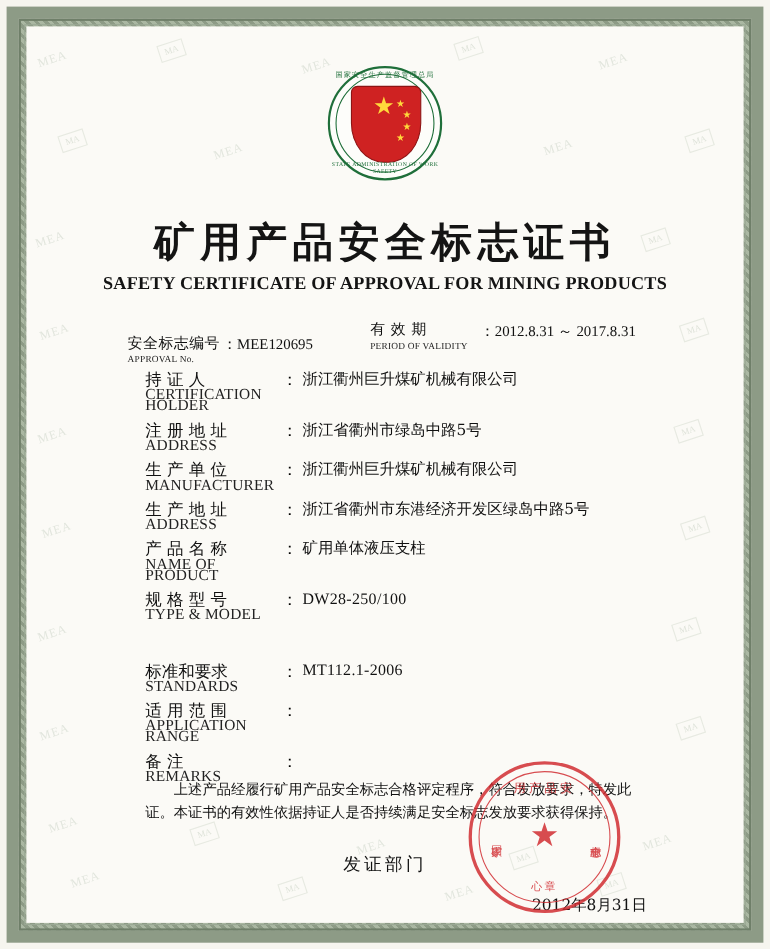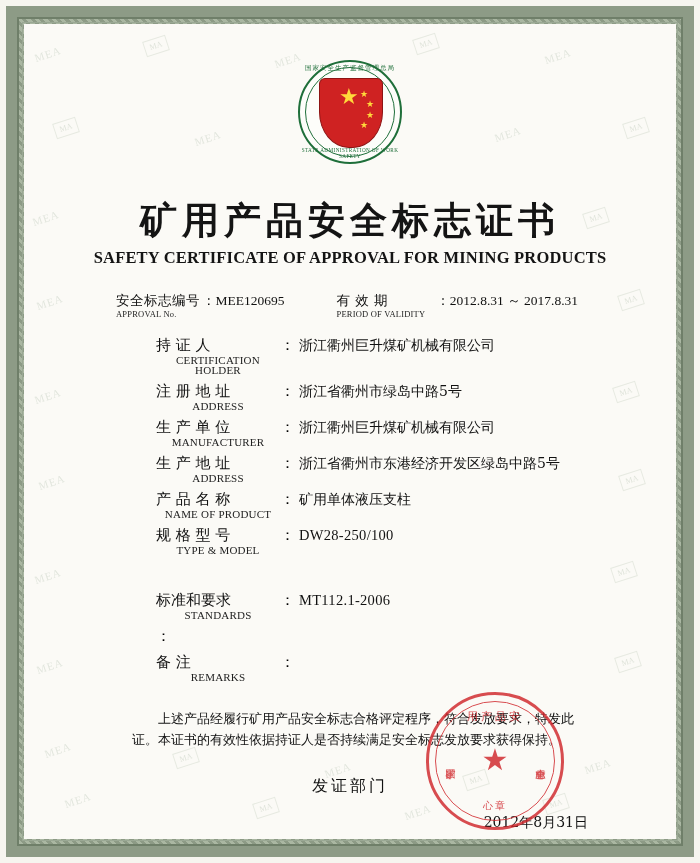--- a/index.html
+++ b/index.html
@@ -231,21 +231,20 @@
     font-family: "Liberation Serif", serif;
     font-size: 13.5px;
   }
 
   
   .fields {
     position: absolute;
     left: 108px;
     right: 48px;
     top: 312px;
-    margin-left: 24px;
   }
   .field-row {
     display: flex;
     align-items: flex-start;
     margin-bottom: 7px;
   }
   .field-label {
     width: 124px;
     flex: 0 0 124px;
   }
@@ -254,25 +253,24 @@
     justify-content: space-between;
     font-family: "DejaVu Serif", serif;
     font-size: 15px;
     line-height: 19px;
     color: #111;
   }
   .field-label .cn::after { content: ""; }
   .field-label .en {
     display: block;
     font-family: "Liberation Serif", serif;
-    font-size: 11px;
+    font-size: 14px;
     line-height: 10px;
     color: #222;
     letter-spacing: 0.2px;
-    text-align: center;
   }
   .field-colon {
     font-family: "DejaVu Serif", serif;
     font-size: 15px;
     line-height: 19px;
     padding: 0 2px 0 0;
   }
   .field-value {
     font-family: "DejaVu Serif", serif;
     font-size: 14px;
@@ -449,21 +447,21 @@
         <div class="star-sm" style="left:68px; top:51px;">★</div>
         <div class="star-sm" style="left:62px; top:61px;">★</div>
         <div class="arc-bottom">STATE ADMINISTRATION OF WORK SAFETY</div>
       </div>
     </div>
 
     <div class="title-cn">矿用产品安全标志证书</div>
     <div class="title-en">SAFETY CERTIFICATE OF APPROVAL FOR MINING PRODUCTS</div>
 
     <div class="hdr-row">
-      <div class="hdr-block" style="flex:0 0 auto;">
+      <div class="hdr-block" style="flex:0 0 auto;margin-top:12px;">
         <span class="lbl">
           <span class="cn">安全标志编号</span>
           <span class="en">APPROVAL No.</span>
         </span>
         <span class="val val-num" style="margin-left:2px;">：MEE120695</span>
       </div>
       <div class="hdr-block" style="margin-left:52px;">
         <span class="lbl">
           <span class="cn">有 效 期</span>
           <span class="en">PERIOD OF VALIDITY</span>
@@ -533,20 +531,24 @@
         <div class="field-row">
           <div class="field-label">
             <span class="cn">标准和要求</span>
             <span class="en">STANDARDS</span>
           </div>
           <div class="field-colon">：</div>
           <div class="field-value latin">MT112.1-2006</div>
         </div>
 
         <div class="field-row">
+          <div class="field-label">
+            <span class="cn">适 用 范 围</span>
+            <span class="en">APPLICATION RANGE</span>
+          </div>
           <div class="field-colon">：</div>
         </div>
 
         <div class="field-row">
           <div class="field-label">
             <span class="cn">备      注</span>
             <span class="en">REMARKS</span>
           </div>
           <div class="field-colon">：</div>
         </div>

